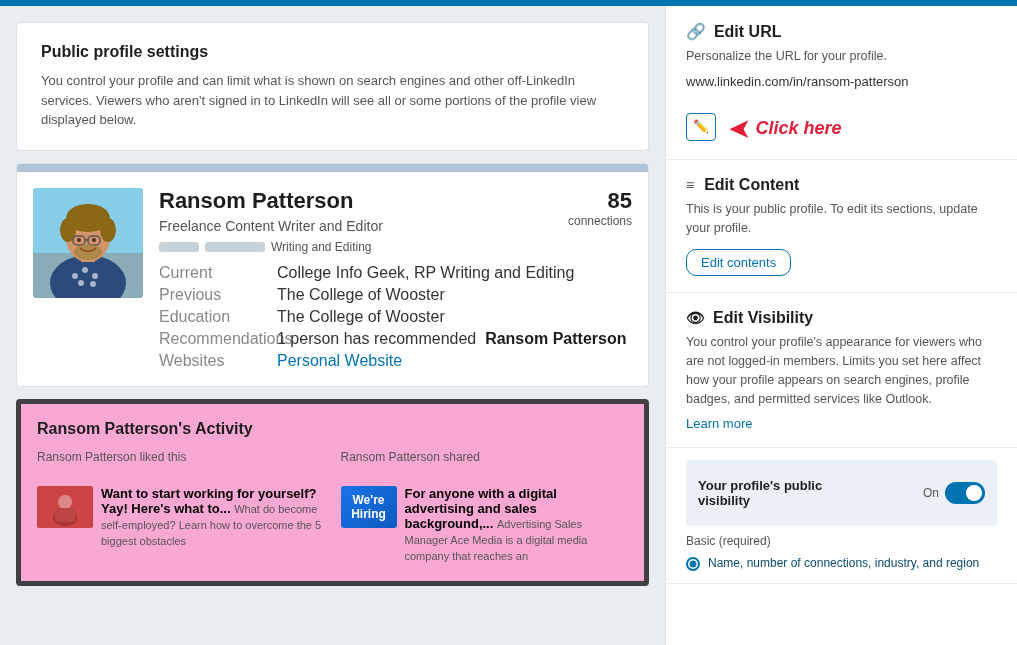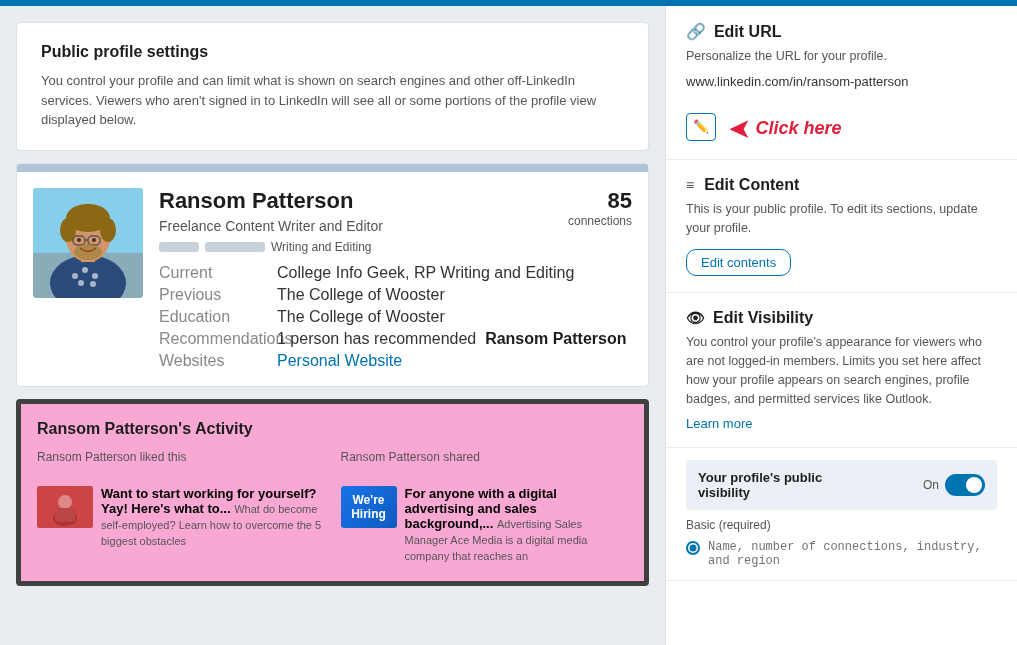--- a/index.html
+++ b/index.html
@@ -272,21 +272,21 @@
       font-size: 13px;
       cursor: pointer;
       display: inline-block;
       margin-top: 4px;
     }
     .visibility-toggle-row {
       display: flex;
       align-items: center;
       justify-content: space-between;
       background: #eaf0f6;
-      padding: 10px 12px;
+      padding: 18px 12px;
       border-radius: 4px;
       margin-bottom: 8px;
     }
     .visibility-label {
       font-size: 13px;
       font-weight: 600;
       color: #1d1d1d;
       max-width: 160px;
     }
     .toggle-row {
@@ -319,22 +319,21 @@
     .basic-required {
       font-size: 12px;
       color: #555;
       margin-bottom: 8px;
     }
     .radio-item {
       display: flex;
       align-items: flex-start;
       gap: 8px;
       font-size: 12px;
-      color: #737373;
-      font-family: Liberation Mono, monospace;
+      color: #0c4a6e;
     }
     .radio-dot {
       width: 14px;
       height: 14px;
       border-radius: 50%;
       border: 2px solid #0073b1;
       flex-shrink: 0;
       margin-top: 1px;
       position: relative;
       background: white;

